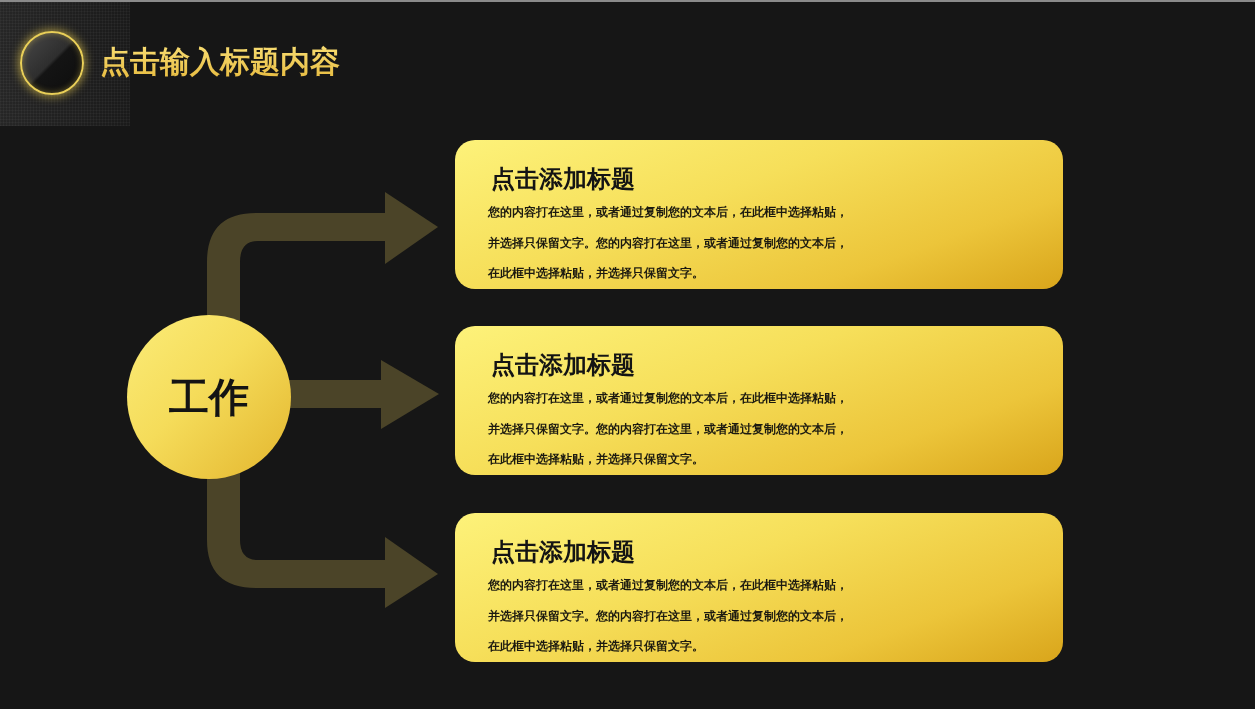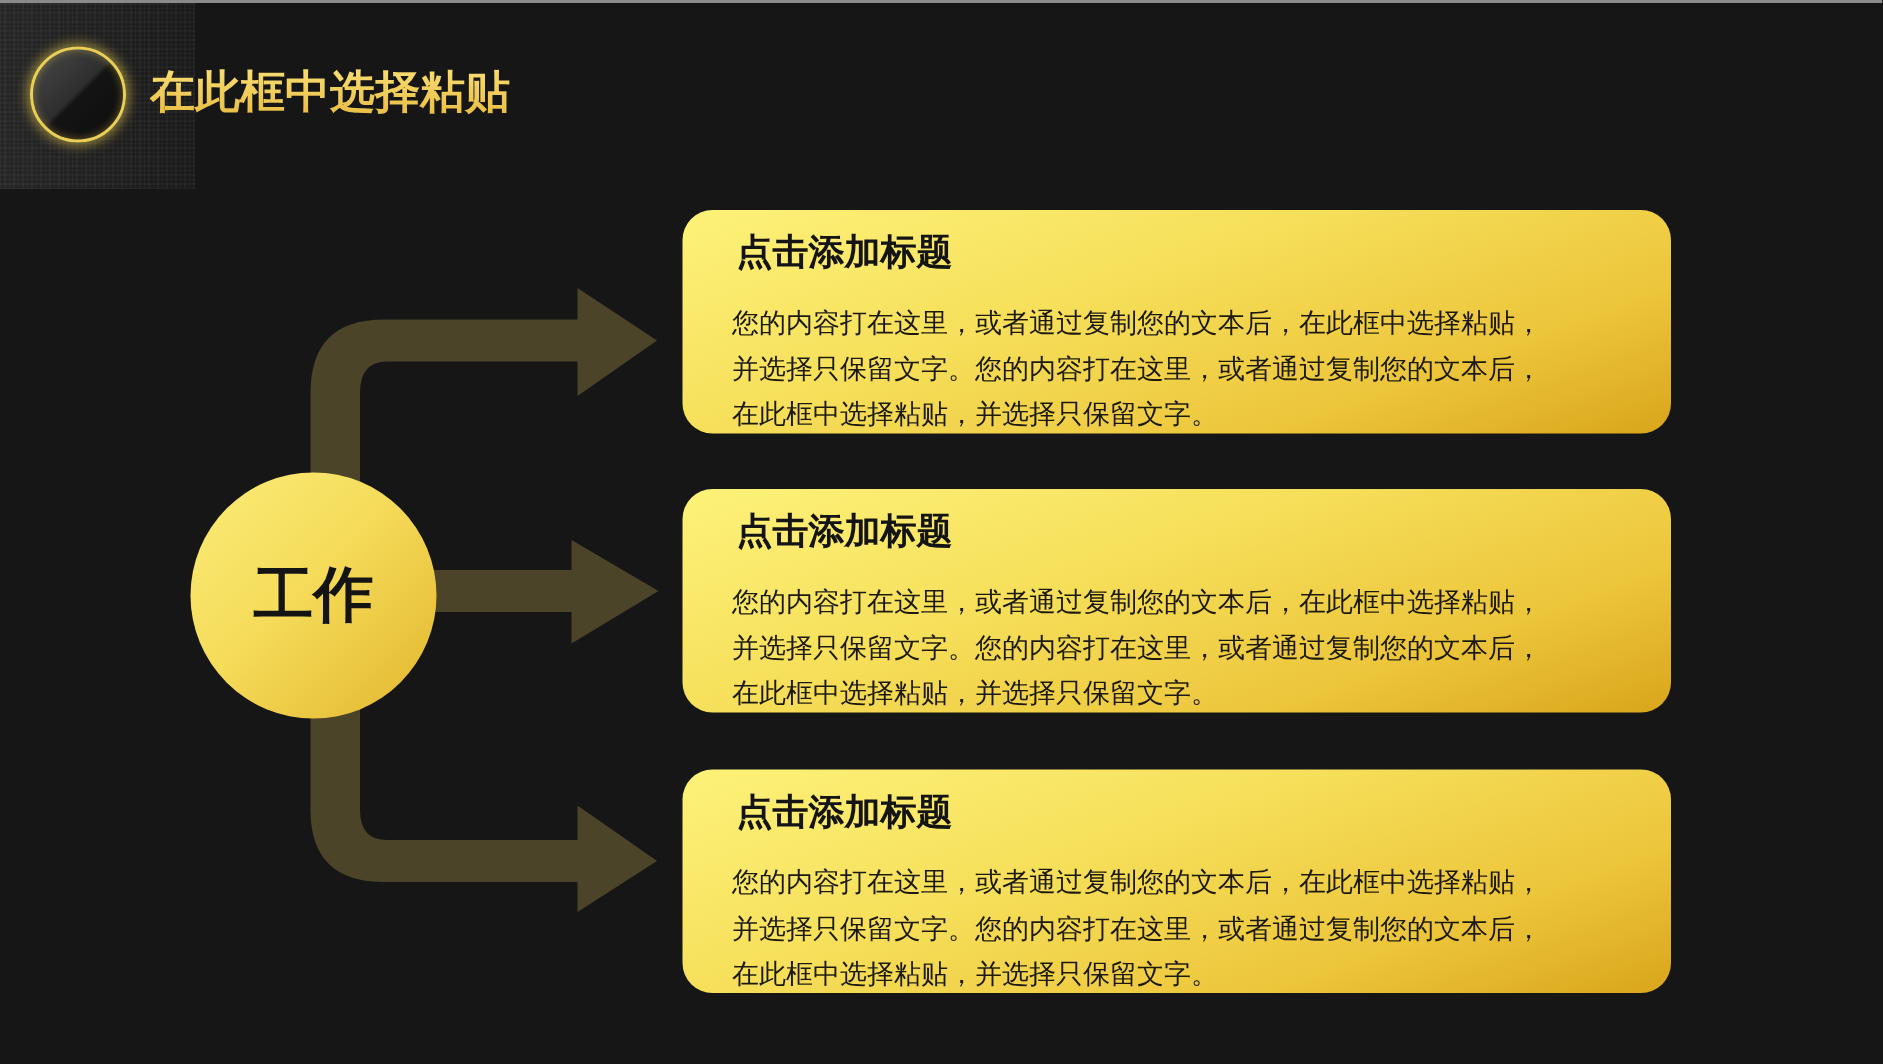--- a/index.html
+++ b/index.html
@@ -26,34 +26,34 @@
       -webkit-background-clip: text; background-clip: text; -webkit-text-fill-color: transparent;
     }
     svg.arrows { position: absolute; left: 0; top: 0; }
     .hub {
       position: absolute; left: 127px; top: 315px; width: 164px; height: 164px; border-radius: 50%;
       background: linear-gradient(135deg, #fbec78 0%, #f5dc5a 45%, #e3b52d 100%);
       display: flex; flex-direction: row; align-items: center; justify-content: center;
     }
     .hub span { font-size: 40px; font-weight: bold; color: #141414; line-height: 48px; }
     .card {
-      position: absolute; left: 455px; width: 659px; height: 149px; border-radius: 20px;
+      position: absolute; left: 455px; width: 608px; height: 149px; border-radius: 20px;
       background: linear-gradient(160deg, #fdf27a 0%, #f6df5a 40%, #ecc53a 75%, #d9a51b 100%);
-      padding: 10px 32px 0 33px;
+      padding: 21px 32px 0 33px;
     }
     .card .title { font-size: 24px; font-weight: bold; color: #141414; line-height: 36px; padding-left: 3px; }
-    .card .body { font-size: 18px; color: #1c1a10; line-height: 30.5px; margin-top: 15px; }
+    .card .body { font-size: 12px; color: #1c1a10; line-height: 30.5px; margin-top: 0px; font-weight: bold; }
   </style>
 </head>
 <body>
 
 <div class="top-line"></div>
 <div class="header-bg"></div>
 <div class="logo-ring"></div>
-<div class="page-title">在此框中选择粘贴</div>
+<div class="page-title">点击输入标题内容</div>
 
 <svg class="arrows" width="1255" height="709">
   <g fill="#4b4428">
 
     <path d="M207 262 Q207 213 256 213 L386 213 L386 241 L258 241 Q240 241 240 262 L240 540 Q240 560 258 560 L386 560 L386 588 L256 588 Q207 588 207 540 Z"></path>
 
     <polygon points="385,192 438,227 385,264"></polygon>
 
     <rect x="285" y="380" width="98" height="28"></rect>
     <polygon points="381,360 439,394 381,429"></polygon>

